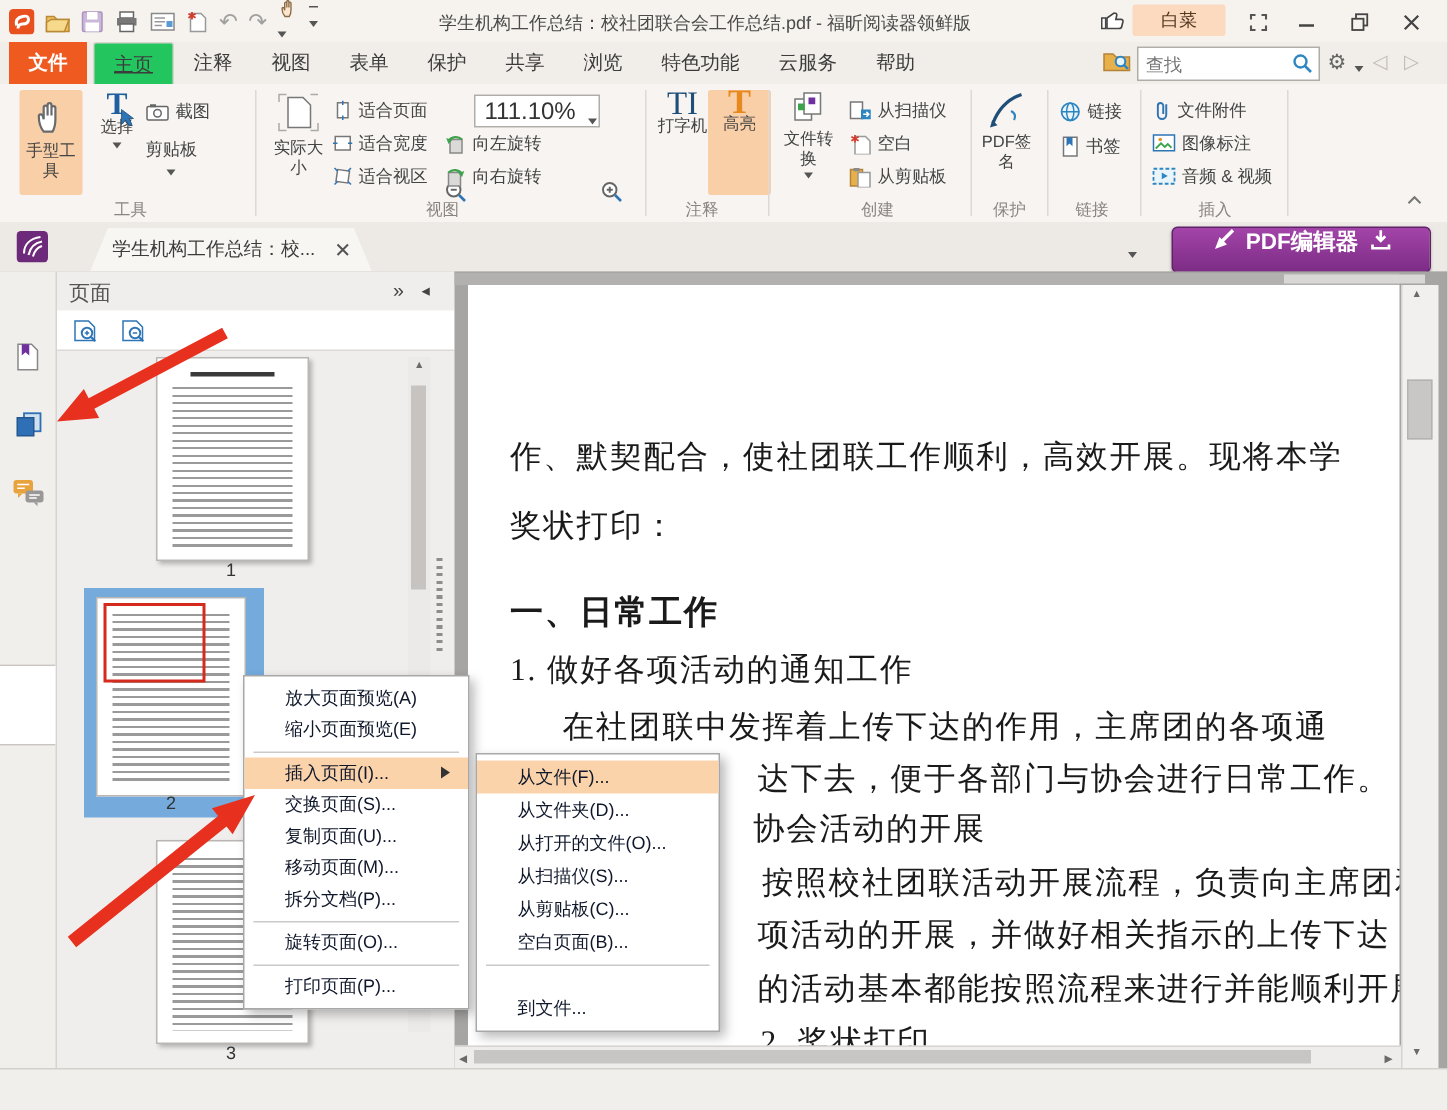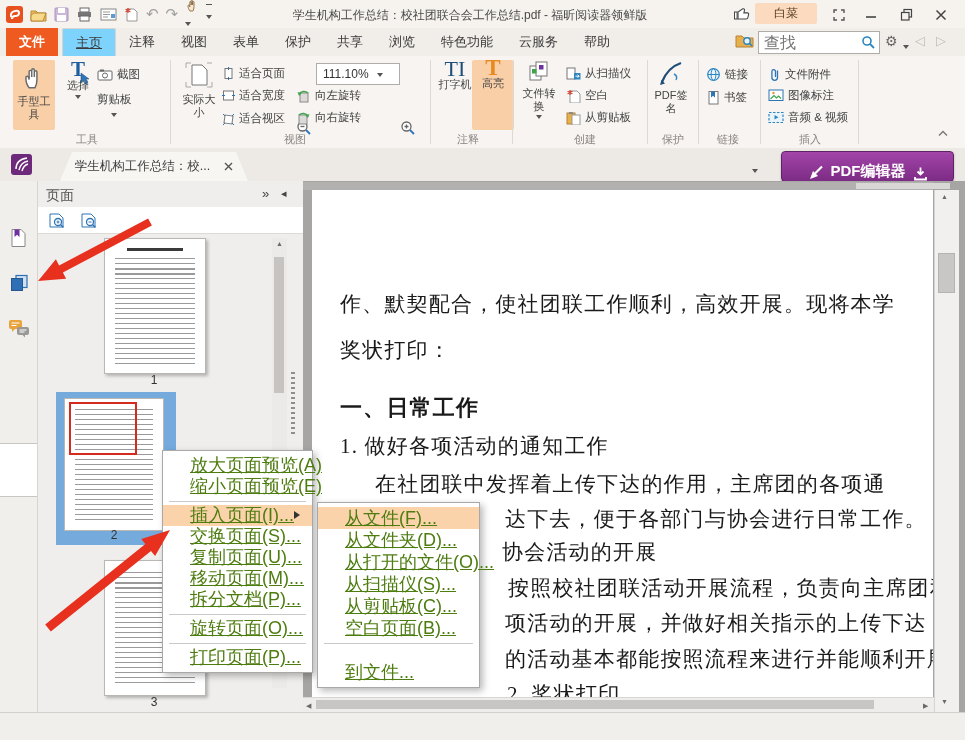--- a/index.html
+++ b/index.html
@@ -13,44 +13,44 @@
   #qat{left:6px;top:4px;display:flex;align-items:center;gap:7px;height:20px;}
   #win-title{left:230px;top:7px;width:480px;text-align:center;font-size:12px;color:#4a4a4a;white-space:nowrap;}
   #user-badge{left:755px;top:3px;width:62px;height:21px;background:#fbdabf;color:#553a22;
               font-size:12px;text-align:center;line-height:21px;border-radius:2px;}
   .wbtn{top:6px;width:26px;height:17px;display:flex;align-items:center;justify-content:center;}
   
   #menurow{left:0;top:28px;width:965px;height:28px;background:#f1ede9;}
   #menutabs{display:flex;height:28px;align-items:stretch;padding-left:6px;}
   .mtab{padding:0 13px;font-size:13px;color:#3c3c3c;display:flex;align-items:center;cursor:default;}
   .mtab.file{background:#ee5a20;color:#fff;font-weight:bold;margin-right:4px;}
-  .mtab.active{background:#7dd3fc;border:1px solid #d8d4d0;border-bottom:none;border-radius:2px 2px 0 0;text-decoration:underline;}
+  .mtab.active{background:#22c55e;border:1px solid #d8d4d0;border-bottom:none;border-radius:2px 2px 0 0;text-decoration:underline;}
   #findbox{left:758px;top:31px;width:120px;height:21px;background:#fff;border:1px solid #b0ada9;display:flex;align-items:center;}
-  #findbox input{border:none;outline:none;flex:1;font-size:16px;padding-left:5px;width:85px;color:#333;background:transparent;font-family:"Liberation Sans",sans-serif;}
+  #findbox input{border:none;outline:none;flex:1;font-size:12px;padding-left:5px;width:85px;color:#333;background:transparent;font-family:"Liberation Sans",sans-serif;}
   
   #ribbon{left:0;top:56px;width:965px;height:92px;background:#f7f4f1;border-bottom:1px solid #d5d1cd;}
   .grp-label{position:absolute;top:76px;font-size:11px;color:#8a8580;width:80px;text-align:center;}
   .vsep{position:absolute;top:4px;height:84px;width:1px;background:#ddd9d5;}
   .bigbtn{position:absolute;top:4px;width:42px;height:70px;display:flex;flex-direction:column;align-items:center;
           font-size:11px;color:#444;text-align:center;line-height:13px;}
   .bigbtn .lbl{margin-top:3px;width:34px;}
   .smbtn{position:absolute;height:18px;display:flex;align-items:center;gap:4px;font-size:11.5px;color:#444;white-space:nowrap;}
   .peach{background:#f9cfa7;border-radius:2px;}
   .tri{width:0;height:0;border:3.5px solid transparent;border-top:4px solid #555;display:inline-block;position:relative;top:2px;}
   #zoomcombo{position:absolute;left:316px;top:7px;width:76px;height:20px;background:#fff;border:1px solid #b0ada9;
-             font-size:12px;color:#333;display:flex;align-items:center;padding-left:6px;gap:8px;}
+             font-size:16px;color:#333;display:flex;align-items:flex-end;padding-left:6px;gap:8px;}
   
   #tabbar{left:0;top:148px;width:965px;height:33px;background:#edeae6;border-bottom:1px solid #c6c2be;}
   #doctab{left:60px;top:4px;width:188px;height:29px;background:#f8f6f3;
           clip-path:polygon(12px 0,176px 0,188px 29px,0 29px);
           display:flex;align-items:center;justify-content:center;gap:14px;font-size:12.5px;color:#3c3c3c;
           filter:drop-shadow(0 0 1px #b5b1ad);}
   #pdf-editor-btn{left:781px;top:3px;width:171px;height:29px;border-radius:4px;
           background:linear-gradient(180deg,#a344a9,#7c2c85);border:1px solid #5f2266;
-          display:flex;align-items:flex-end;justify-content:center;gap:7px;color:#fff;font-size:15px;font-weight:bold;
+          display:flex;align-items:flex-start;justify-content:center;gap:7px;color:#fff;font-size:15px;font-weight:bold;
           box-shadow:0 1px 2px rgba(0,0,0,.3);}
   
   #rail{left:0;top:181px;width:37px;height:531px;background:#f1efec;border-right:1px solid #d8d4d0;}
   #rail-sel{left:0;top:262px;width:37px;height:52px;background:#fff;border-top:1px solid #c9c5c1;border-bottom:1px solid #c9c5c1;}
   #panel{left:38px;top:181px;width:265px;height:531px;background:#f0eeec;}
   #panel-toolbar{position:absolute;left:0;top:26px;width:265px;height:27px;background:#fff;border-bottom:1px solid #ddd9d5;display:flex;align-items:center;gap:14px;padding-left:10px;box-sizing:border-box;}
   .thumb-page{position:absolute;background:#fff;border:1px solid #b9b6b3;box-shadow:2px 2px 3px rgba(0,0,0,.25);}
   .thumb-txt{position:absolute;left:10%;right:10%;top:14%;bottom:6%;
      background:repeating-linear-gradient(180deg,#9a9a9a 0 1.5px,transparent 1.5px 5px);}
   .thumb-title{position:absolute;left:22%;right:22%;top:7%;height:3px;background:#3a3a3a;}
@@ -71,21 +71,21 @@
   .l9{left:193px;top:419px}.l10{left:193px;top:455px}.l11{left:195px;top:490px}
   #vscroll{left:934px;top:190px;width:24px;height:522px;background:#f1f0ef;border-left:1px solid #d6d4d2;}
   #vthumb{left:938px;top:253px;width:15px;height:38px;background:#c9c7c5;border:1px solid #b5b3b1;}
   #hscroll{left:303px;top:697px;width:631px;height:15px;background:#efedeb;border-top:1px solid #d8d6d4;}
   #hthumb{left:316px;top:700px;width:558px;height:9px;background:#c8c6c4;}
   .scr-arrow{font-size:7px;color:#6a6a6a;}
   
   .menu{background:#fff;border:1px solid #a8a8a8;box-shadow:3px 3px 7px rgba(0,0,0,.28);padding:4px 0;box-sizing:border-box;}
   #ctxmenu{left:162px;top:450px;width:151px;}
   #submenu{left:317px;top:502px;width:163px;}
-  .cm-item{position:relative;height:21px;line-height:21px;padding-left:27px;font-size:18px;color:#4d7c0f;white-space:nowrap;text-decoration:underline;}
+  .cm-item{position:relative;height:21px;line-height:21px;padding-left:27px;font-size:12px;color:#0f172a;white-space:nowrap;}
   #submenu .cm-item{height:22px;line-height:22px;}
   .cm-item.highlight{background:#fbd3ab;}
   .cm-item.sep{height:8px;padding:0;}
   .cm-item.sep::after{content:"";position:absolute;left:6px;right:6px;top:4px;height:1px;background:#c9c9c9;}
   .sub-arrow{display:none;position:absolute;right:8px;top:6px;width:0;height:0;
              border:4.5px solid transparent;border-left:6px solid #333;}
   .cm-item.has-sub .sub-arrow{display:block;}
   
   #statusbar{left:0;top:712px;width:965px;height:28px;background:#f1efec;border-top:1px solid #d3d0cc;}
   #arrows-svg{left:0;top:0;pointer-events:none;}
@@ -263,21 +263,21 @@
         </svg>
       <span>适合页面</span>
     </div>
     <div class="smbtn" style="left:222px;top:30px;">
       <svg width="13" height="13">
           <rect x="1.5" y="2" width="10" height="9" fill="#fff" stroke="#777"></rect>
           <path d="M0 6.5 h3 M10 6.5 h3" stroke="#2e75b6"></path>
         </svg>
       <span>适合宽度</span>
     </div>
-    <div class="smbtn" style="left:222px;top:52px;align-items:flex-end;">
+    <div class="smbtn" style="left:222px;top:52px;">
       <svg width="13" height="13">
           <rect x="2.5" y="2.5" width="8" height="8" fill="#fff" stroke="#777" transform="rotate(8 6.5 6.5)"></rect>
           <path d="M1 1 l2 2 M12 1 l-2 2 M1 12 l2-2 M12 12 l-2-2" stroke="#2e75b6"></path>
         </svg>
       <span>适合视区</span>
     </div>
     <span class="ab ico" style="left:296px;top:64px;">
         <svg width="16" height="16">
           <circle cx="6.5" cy="6.5" r="4.5" fill="#fff" stroke="#666" stroke-width="1.3"></circle>
           <path d="M4.5 6.5 h4" stroke="#666" stroke-width="1.3"></path>
@@ -383,21 +383,21 @@
     <div class="smbtn" style="left:706px;top:32px;">
       <svg width="14" height="15">
           <rect x="3" y="1.5" width="9" height="12.5" fill="#fff" stroke="#777"></rect>
           <path d="M5 1.5 v6 l2-1.8 2 1.8 v-6z" fill="#2e75b6"></path>
         </svg>
       <span>书签</span>
     </div>
     <div class="grp-label" style="left:688px;">链接</div>
     <div class="vsep" style="left:760px;"></div>
 
-    <div class="smbtn" style="left:768px;top:8px;align-items:flex-end;">
+    <div class="smbtn" style="left:768px;top:8px;">
       <svg width="13" height="15">
           <path d="M9.5 3.5 v7 a2.8 2.8 0 0 1 -5.6 0 v-6 a1.8 1.8 0 0 1 3.6 0 v5.5" fill="none" stroke="#2e75b6" stroke-width="1.3"></path>
         </svg>
       <span>文件附件</span>
     </div>
     <div class="smbtn" style="left:768px;top:30px;">
       <svg width="16" height="14">
           <rect x="1" y="2" width="14" height="10.5" fill="#fff" stroke="#2e75b6"></rect>
           <path d="M2.5 11 l3.5-3.5 2.5 2.5 2-2 2.5 2.5" fill="none" stroke="#3fa34d" stroke-width="1.2"></path>
           <circle cx="5.5" cy="5" r="1.2" fill="#e8952e"></circle>

